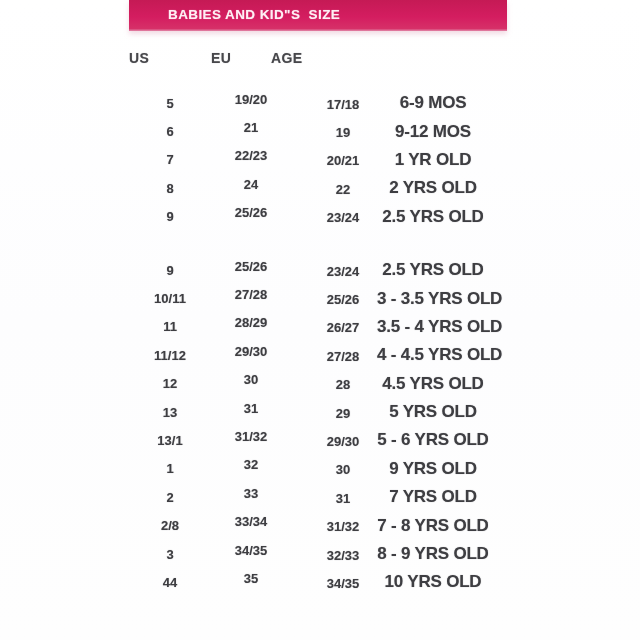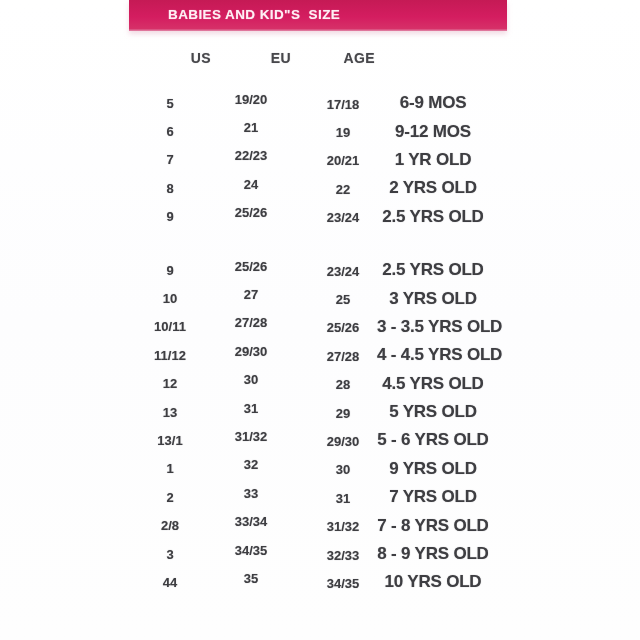--- a/index.html
+++ b/index.html
@@ -42,21 +42,21 @@
     width: 378px;
   }
   .thead, .row {
     display: grid;
     grid-template-columns: 82px 80px 104px 112px;
     align-items: center;
   }
   .thead { height: 36px; }
   .row { height: 28.4px; }
   .hcell {
-    text-align: right;
+    text-align: left;
     font-size: 14px;
     font-weight: bold;
     letter-spacing: 0.4px;
     color: #47474b;
     white-space: nowrap;
     text-shadow: 0 0 1px rgba(70, 70, 75, 0.4);
   }
   .tbody { padding-top: 13px; }
   .gap { height: 25px; }
   .cell {
@@ -123,30 +123,30 @@
           <div class="cell c3">2.5 YRS OLD</div>
         </div>
         <div class="gap"></div>
         <div class="row">
           <div class="cell c0">9</div>
           <div class="cell c1">25/26</div>
           <div class="cell c2">23/24</div>
           <div class="cell c3">2.5 YRS OLD</div>
         </div>
         <div class="row">
-          <div class="cell c0">10</div>
-          <div class="cell c1">27</div>
-          <div class="cell c2">25</div>
-          <div class="cell c3">3 YRS OLD</div>
-        </div>
-        <div class="row">
           <div class="cell c0">10/11</div>
           <div class="cell c1">27/28</div>
           <div class="cell c2">25/26</div>
           <div class="cell c3">3 - 3.5 YRS OLD</div>
+        </div>
+        <div class="row">
+          <div class="cell c0">11</div>
+          <div class="cell c1">28/29</div>
+          <div class="cell c2">26/27</div>
+          <div class="cell c3">3.5 - 4 YRS OLD</div>
         </div>
         <div class="row">
           <div class="cell c0">11/12</div>
           <div class="cell c1">29/30</div>
           <div class="cell c2">27/28</div>
           <div class="cell c3">4 - 4.5 YRS OLD</div>
         </div>
         <div class="row">
           <div class="cell c0">12</div>
           <div class="cell c1">30</div>

